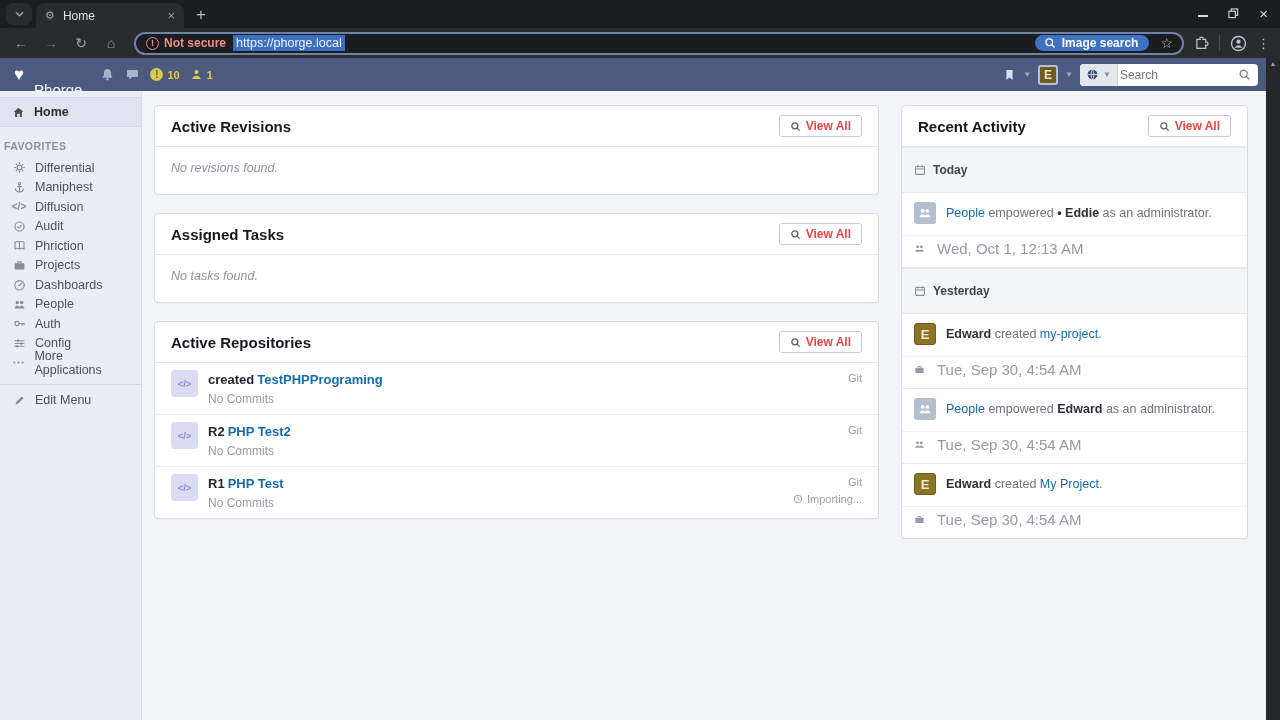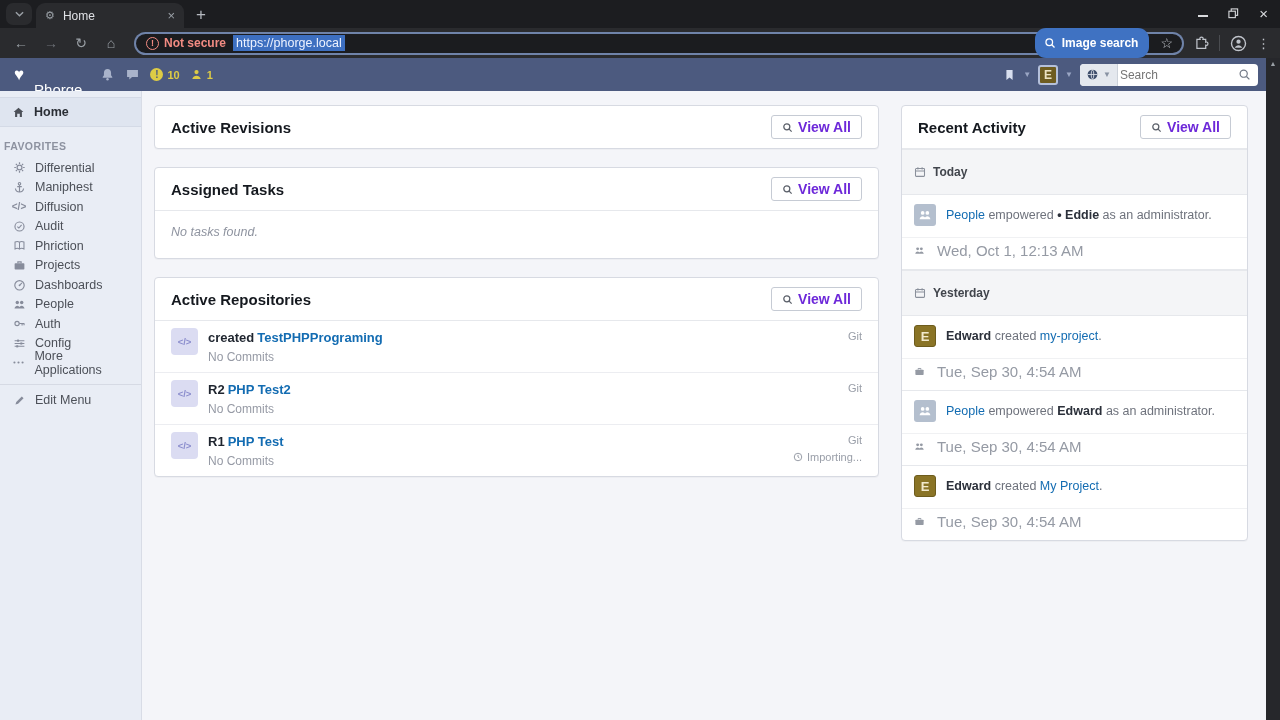--- a/index.html
+++ b/index.html
@@ -25,21 +25,21 @@
   .navbtn { color:#9aa0a6; font-size:14px; width:26px; text-align:center; line-height:1; }
   .navbtn.dim { color:#6d7177; }
   .urlbar { flex:1; height:23px; margin:0 6px; background:#1b1c1f; border:2px solid rgba(140,166,216,.75);
             border-radius:13px; display:flex; align-items:center; padding:0 5px 0 10px; gap:7px; }
   .notsecure { display:flex; align-items:center; gap:5px; color:#f28b82; font-size:12px; font-weight:bold; }
   .ns-badge { width:13px; height:13px; border-radius:50%; border:1.5px solid #f28b82; font-size:9px; font-weight:bold;
               display:flex; align-items:center; justify-content:center; color:#f28b82; }
   .url-sel { background:#3d6fc0; color:#eef3ff; font-size:12.5px; padding:1px 3px; white-space:nowrap; }
   .spacer { flex:1; }
   .imgsearch { display:flex; align-items:center; gap:6px; background:#3f72c2; color:#fff; border-radius:11px;
-               height:30px; padding:0 11px 0 9px; font-size:12px; font-weight:bold; }
+               height:16px; padding:0 11px 0 9px; font-size:12px; font-weight:bold; }
   .star { color:#c0c4cb; font-size:14px; margin:0 4px; line-height:1; }
   .tb-right { display:flex; align-items:center; gap:10px; color:#c0c4cb; }
   .tb-sep { width:1px; height:16px; background:#4a4c50; }
   .kebab { color:#c0c4cb; font-size:13px; letter-spacing:0; }
 
   
   .underchrome { display:flex; height:662px; }
   .content-col { flex:1; display:flex; flex-direction:column; min-width:0; }
   .pgscrollbar { width:14px; background:#26272b; display:flex; justify-content:center; align-items:flex-start; padding-top:2px; }
   .pgscrollbar span { color:#9aa0a6; font-size:7px; }
@@ -73,21 +73,21 @@
   .side-div { border-top:1px solid #d6dae4; margin:11px 0 6px; }
 
   .main { flex:1; padding:14px 18px 0 12px; display:flex; align-items:flex-start; gap:22px; min-width:0; }
   .col-left { flex:1; min-width:0; }
   .col-right { width:347px; flex:none; }
 
   .panel { background:#fff; border:1px solid #d7dae2; border-radius:4px; margin-bottom:18px; box-shadow:0 1px 1px rgba(0,0,0,.03); }
   .panel-hd { display:flex; align-items:center; justify-content:space-between; padding:9px 16px; }
   .panel-title { font-size:15px; font-weight:bold; color:#15191f; }
   .viewall { display:flex; align-items:center; gap:5px; border:1px solid #c6cbd4; border-radius:3px; background:#fff;
-             padding:3px 10px; font-size:14px; font-weight:bold; color:#6d28d9;justify-content:center; }
+             padding:3px 10px; font-size:12px; font-weight:bold; color:#ef4444;justify-content:center; }
   .viewall svg { color:#5a5f69; }
   .panel-body { border-top:1px solid #e6e8ec; }
   .empty { padding:14px 16px 19px; font-style:italic; color:#8f94a0; font-size:12.5px; }
 
   .repo-row { display:flex; align-items:flex-start; padding:7px 16px 8px; }
   .repo-row + .repo-row { border-top:1px solid #ecedf1; }
   .repo-icon { width:27px; height:27px; border-radius:4px; background:#dbdcf2; color:#8a8ccc; font-weight:bold; font-size:9.5px;
                display:flex; align-items:center; justify-content:center; margin-right:10px; flex:none; }
   .repo-main { flex:1; min-width:0; }
   .repo-l1 { font-size:13px; font-weight:bold; color:#1e242e; }
@@ -354,20 +354,23 @@
           <div class="panel-hd">
             <span class="panel-title">Active Revisions</span>
             <span class="viewall">
               <svg width="11" height="11" viewBox="0 0 16 16">
                     <circle cx="7" cy="7" r="4.4" fill="none" stroke="currentColor" stroke-width="1.8"></circle>
                     <path d="M10.4 10.4L14 14" stroke="currentColor" stroke-width="1.8"></path>
                   </svg>
               <span>View All</span>
             </span>
           </div>
+          <div class="panel-body">
+            <div class="empty">No revisions found.</div>
+          </div>
         </div>
 
         <div class="panel">
           <div class="panel-hd">
             <span class="panel-title">Assigned Tasks</span>
             <span class="viewall">
               <svg width="11" height="11" viewBox="0 0 16 16">
                     <circle cx="7" cy="7" r="4.4" fill="none" stroke="currentColor" stroke-width="1.8"></circle>
                     <path d="M10.4 10.4L14 14" stroke="currentColor" stroke-width="1.8"></path>
                   </svg>

